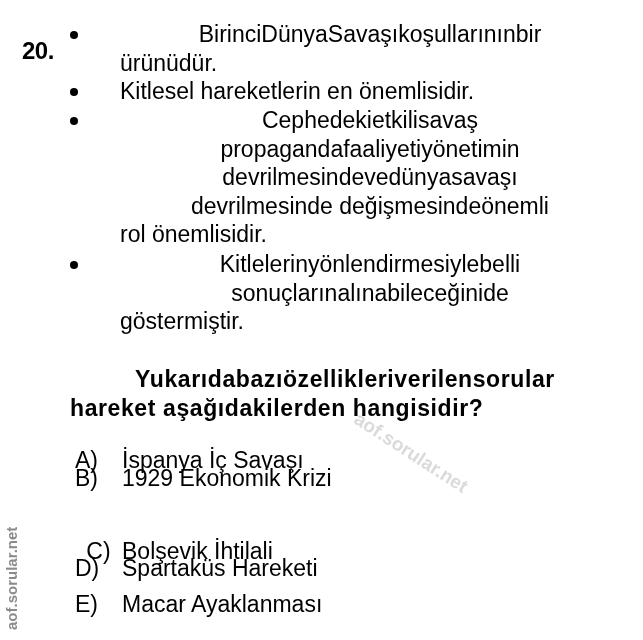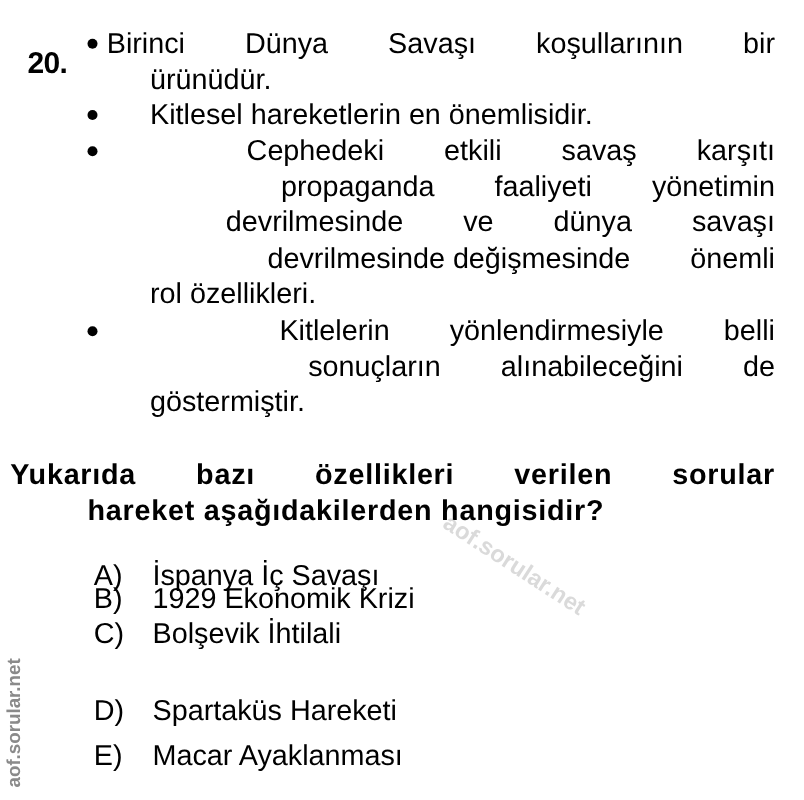--- a/index.html
+++ b/index.html
@@ -15,21 +15,21 @@
     .bullet-item { position: absolute; left: 0; width: 643px; }
     .dot {
       position: absolute; left: 70px; width: 8px; height: 8px;
       border-radius: 50%; background: #000;
     }
     .btext {
       position: absolute; left: 120px; width: 500px;
       font-size: 23px; line-height: 28.5px;
       text-align: justify; text-align-last: left;
     }
-    .line-flex { display: flex; justify-content: flex-end; gap: 48px; }
+    .line-flex { display: flex; justify-content: center; }
     .stem {
       position: absolute; left: 70px; top: 365px; width: 550px;
       font-size: 23px; font-weight: bold; line-height: 29px;
       letter-spacing: 0.6px;
     }
     .options { position: absolute; left: 0; top: 0; }
     .opt {
       position: absolute; left: 75px; font-size: 23px; line-height: 28px; white-space: nowrap;
     }
     .opt .letter { display: inline-block; width: 47px; }
@@ -76,39 +76,38 @@
     </div>
   </div>
 
   <div class="bullet-item" style="top:106px;">
     <div class="dot" style="top:11px;"></div>
     <div class="btext">
       <div class="line-flex">
         <span>Cephedeki</span>
         <span>etkili</span>
         <span>savaş</span>
-        <span>karşıtı</span>
       </div>
       <div class="line-flex">
         <span>propaganda</span>
         <span>faaliyeti</span>
         <span>yönetimin</span>
       </div>
       <div class="line-flex">
         <span>devrilmesinde</span>
         <span>ve</span>
         <span>dünya</span>
         <span>savaşı</span>
       </div>
       <div class="line-flex">
         <span>devrilmesinde değişmesinde</span>
         <span>önemli</span>
       </div>
       <div>
-        <span>rol özellikleri.</span>
+        <span>rol önemlisidir.</span>
       </div>
     </div>
   </div>
 
   <div class="bullet-item" style="top:250px;">
     <div class="dot" style="top:11px;"></div>
     <div class="btext">
       <div class="line-flex">
         <span>Kitlelerin</span>
         <span>yönlendirmesiyle</span>
@@ -137,21 +136,21 @@
   <div>hareket aşağıdakilerden hangisidir?</div>
 </div>
 
 <div class="options">
   <div class="opt" style="top:446px;">
     <span class="letter">A)</span><span>İspanya İç Savaşı</span>
   </div>
   <div class="opt" style="top:464px;">
     <span class="letter">B)</span><span>1929 Ekonomik Krizi</span>
   </div>
-  <div class="opt" style="top:492px;">
+  <div class="opt" style="top:537px;text-align:center;">
     <span class="letter">C)</span><span>Bolşevik İhtilali</span>
   </div>
   <div class="opt" style="top:554px;">
     <span class="letter">D)</span><span>Spartaküs Hareketi</span>
   </div>
   <div class="opt" style="top:590px;">
     <span class="letter">E)</span><span>Macar Ayaklanması</span>
   </div>
 </div>
 

